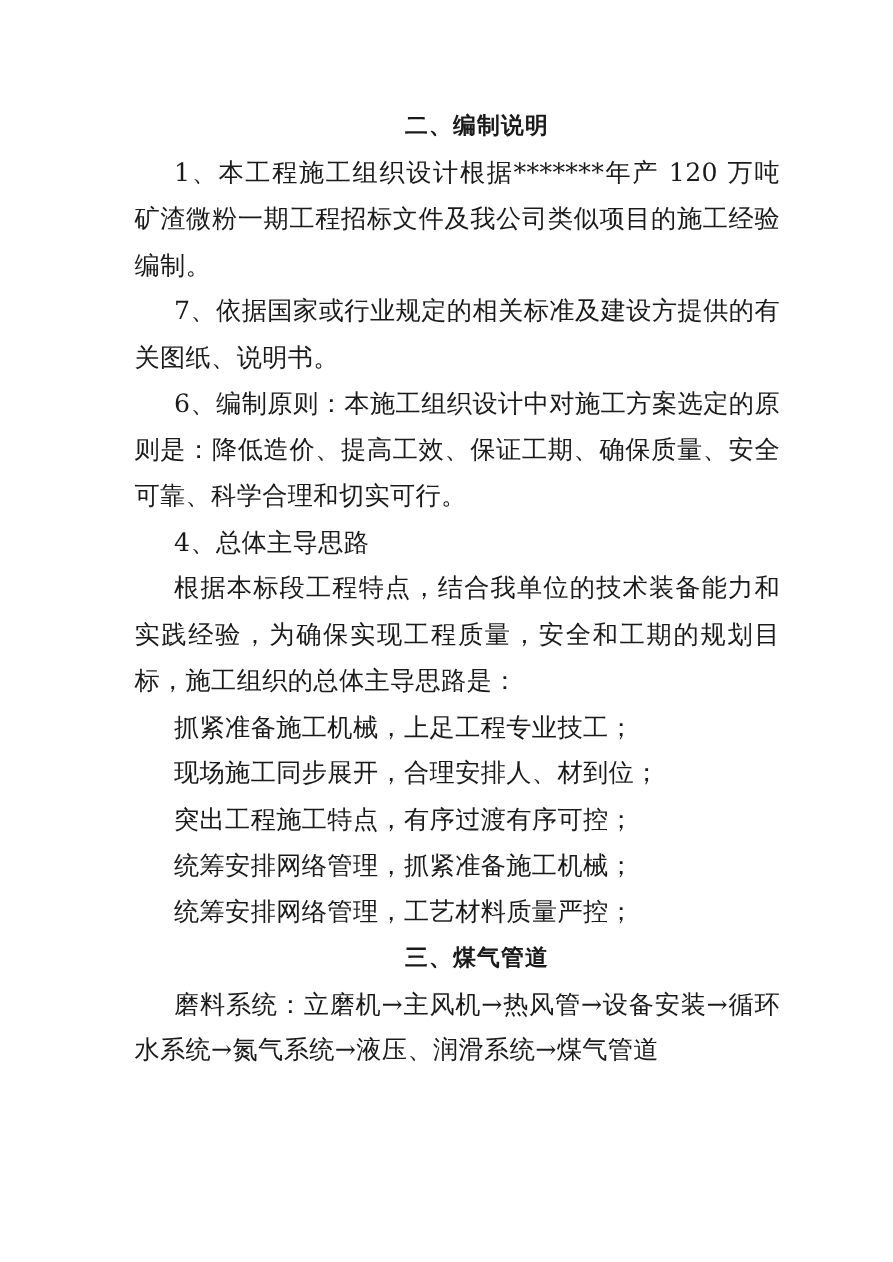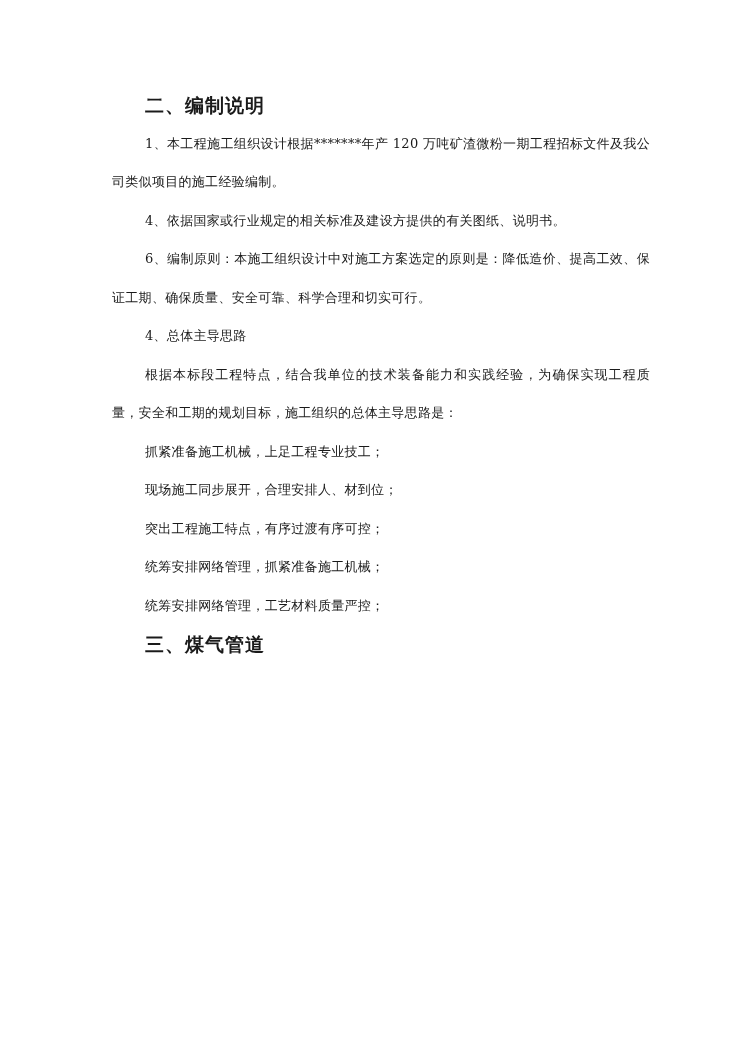--- a/index.html
+++ b/index.html
@@ -18,45 +18,46 @@
     position: absolute;
     left: 112px;
     top: 86px;
     width: 538px;
     color: #1a1a1a;
     font-family: "DejaVu Serif", "Liberation Serif", serif;
   }
   .doc-content p {
     margin: 0;
     padding: 0;
-    font-size: 13px;
+    font-size: 21px;
     line-height: 38.5px;
     letter-spacing: 0.3px;
     text-align: justify;
     text-indent: 33px;
     word-break: break-all;
   }
   .doc-content p.heading {
     font-weight: bold;
     font-size: 19px;
-    text-align: left;
+    text-align: center;
     letter-spacing: 1px;
   }
 </style>
 </head>
 <body>
 
 <div class="page">
   <div class="doc-content">
     <p class="heading">二、编制说明</p>
     <p class="body">1、本工程施工组织设计根据*******年产 120 万吨矿渣微粉一期工程招标文件及我公司类似项目的施工经验编制。</p>
-    <p class="body">4、依据国家或行业规定的相关标准及建设方提供的有关图纸、说明书。</p>
+    <p class="body">7、依据国家或行业规定的相关标准及建设方提供的有关图纸、说明书。</p>
     <p class="body">6、编制原则：本施工组织设计中对施工方案选定的原则是：降低造价、提高工效、保证工期、确保质量、安全可靠、科学合理和切实可行。</p>
     <p class="body">4、总体主导思路</p>
     <p class="body">根据本标段工程特点，结合我单位的技术装备能力和实践经验，为确保实现工程质量，安全和工期的规划目标，施工组织的总体主导思路是：</p>
     <p class="body">抓紧准备施工机械，上足工程专业技工；</p>
     <p class="body">现场施工同步展开，合理安排人、材到位；</p>
     <p class="body">突出工程施工特点，有序过渡有序可控；</p>
     <p class="body">统筹安排网络管理，抓紧准备施工机械；</p>
     <p class="body">统筹安排网络管理，工艺材料质量严控；</p>
     <p class="heading">三、煤气管道</p>
+    <p class="body">磨料系统：立磨机→主风机→热风管→设备安装→循环水系统→氮气系统→液压、润滑系统→煤气管道</p>
   </div>
 </div>
 
 </body></html>

